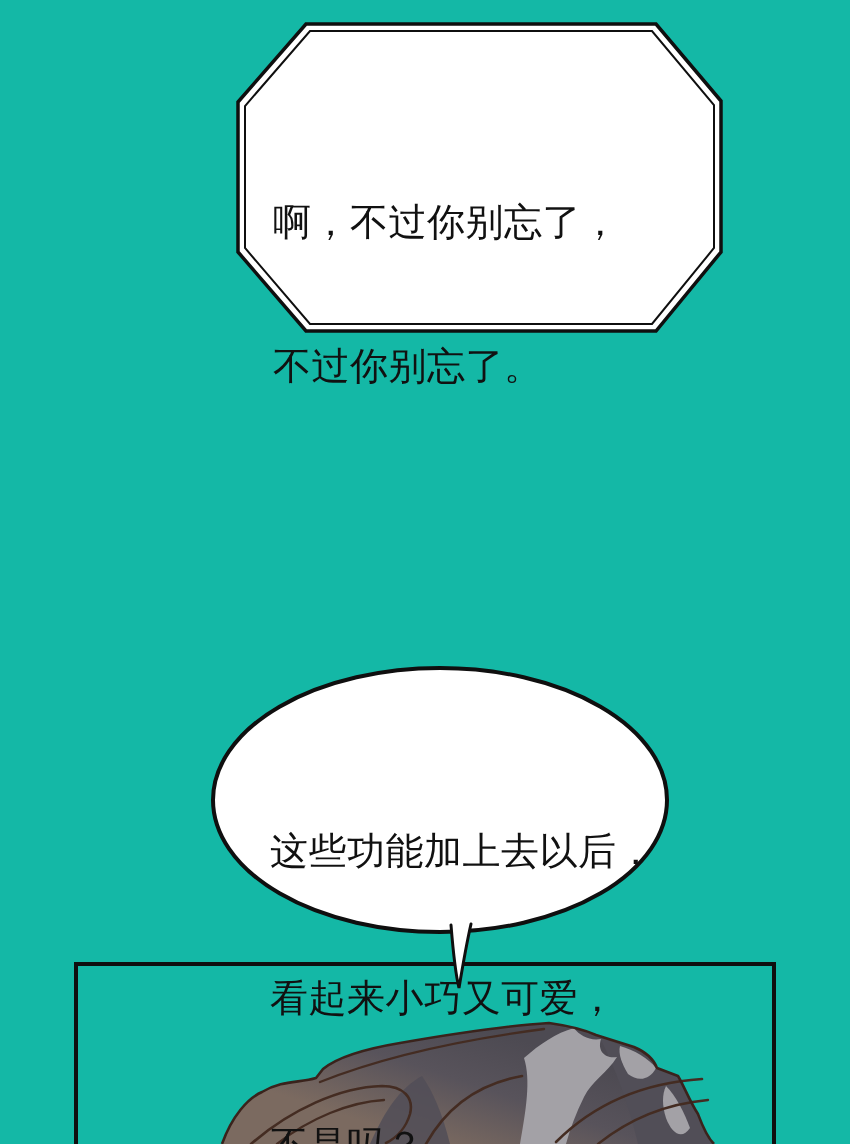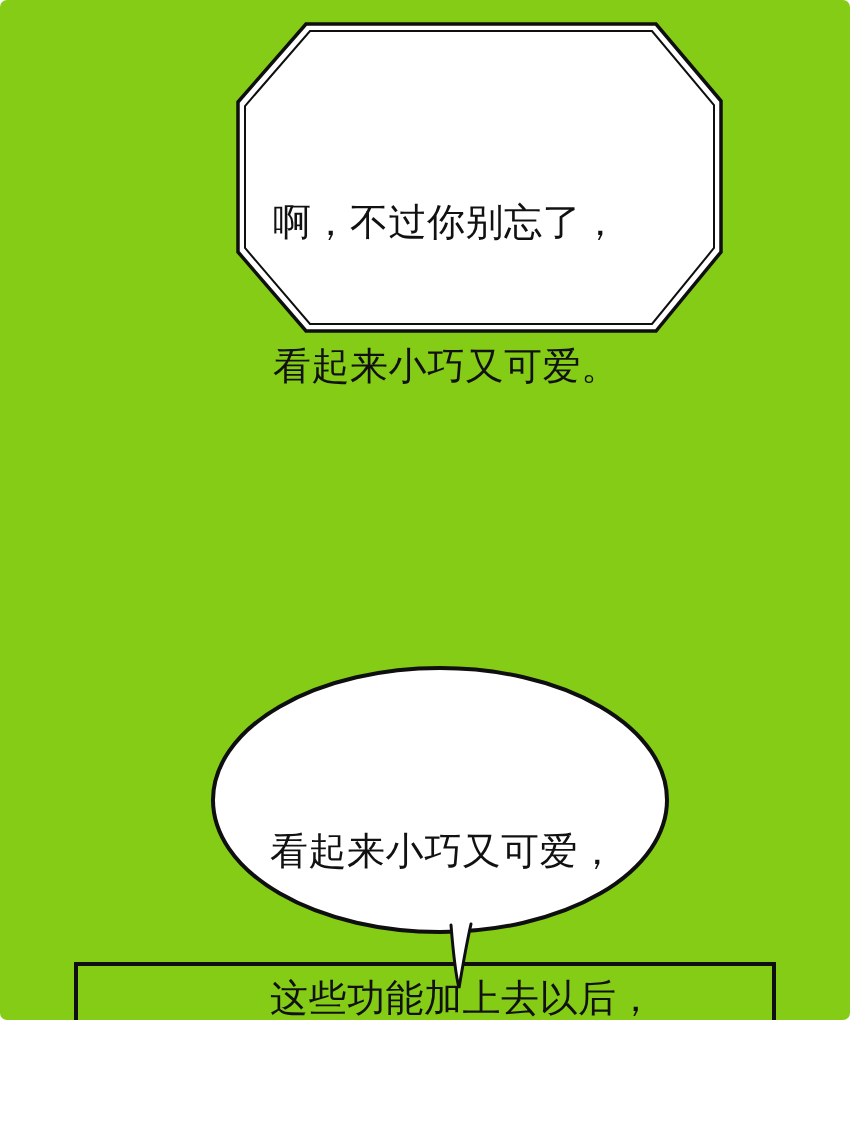--- a/index.html
+++ b/index.html
@@ -3,25 +3,24 @@
 <meta charset="utf-8">
 <style>
   html, body {
     margin: 0;
     padding: 0;
     background: #ffffff;
   }
   .canvas {
     position: relative;
     width: 850px;
-    height: 1020px;
-    background: #84cc16;
+    height: 1144px;
+    background: #14b8a6;
     overflow: hidden;
     font-family: "Liberation Sans", "DejaVu Sans", sans-serif;
-    border-radius: 7px;
   }
   .art-layer {
     position: absolute;
     left: 0;
     top: 0;
     width: 850px;
     height: 1144px;
   }
   .speech-text {
     position: absolute;
@@ -129,22 +128,22 @@
     </g>
 
     <g>
       <ellipse cx="440" cy="800" rx="227" ry="132" fill="#ffffff" stroke-width="4" stroke="#0f0f0f"></ellipse>
       <path d="M451,925 C453,950 455,972 459,988 C462,970 466,946 471,924" fill="#ffffff" stroke-width="3" stroke-linecap="round" stroke="#0f0f0f"></path>
     </g>
   </svg>
 
   <div class="speech-text octagon">
     <div>啊，不过你别忘了，</div>
-    <div>看起来小巧又可爱。</div>
+    <div>不过你别忘了。</div>
   </div>
 
   <div class="speech-text ellipse">
+    <div>这些功能加上去以后，</div>
     <div>看起来小巧又可爱，</div>
-    <div>这些功能加上去以后，</div>
     <div>不是吗？</div>
   </div>
 
 </div>
 
 </body></html>

